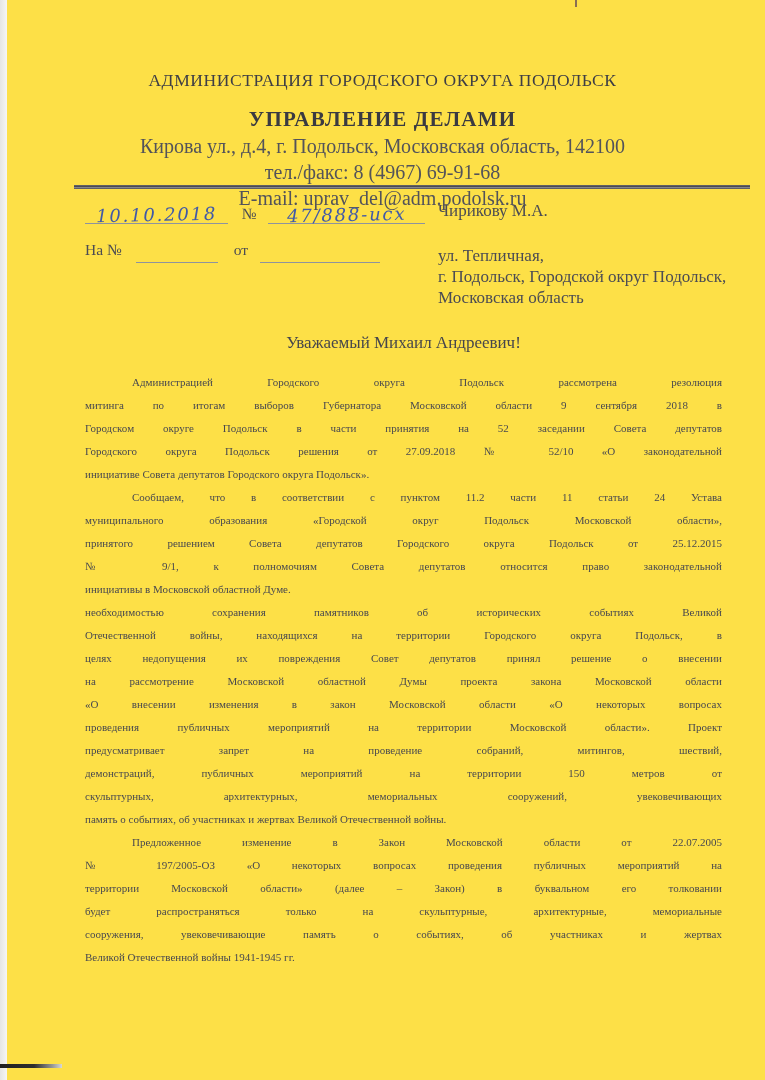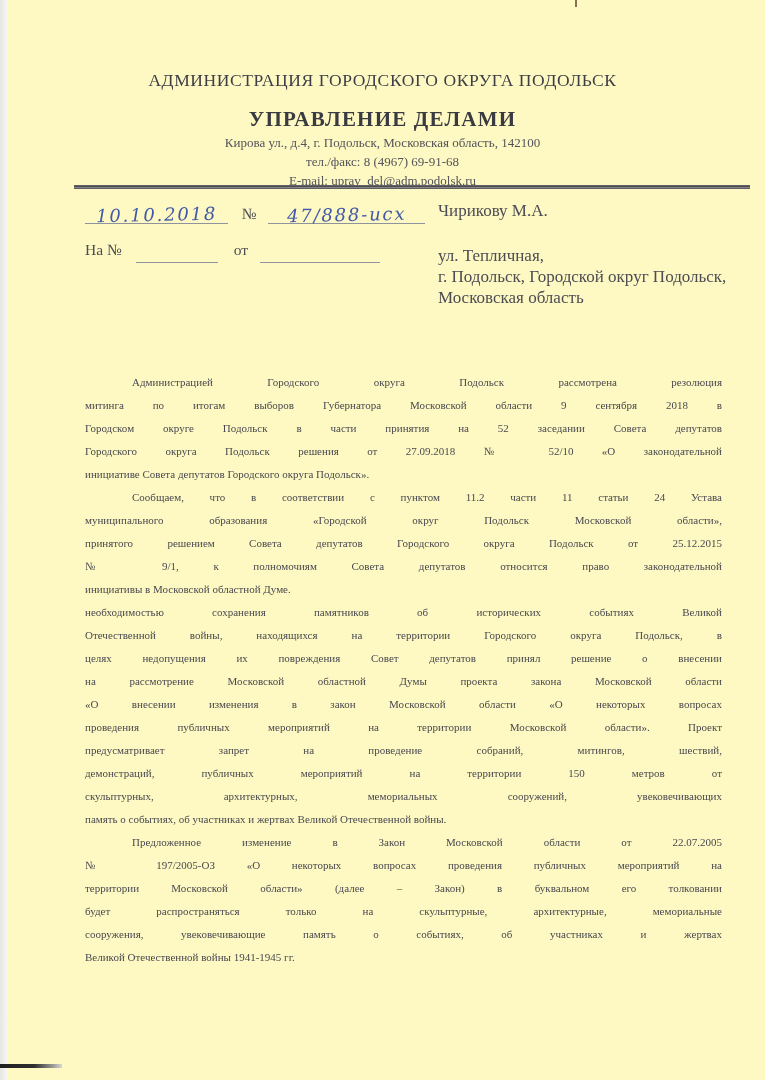--- a/index.html
+++ b/index.html
@@ -1,20 +1,20 @@
 <!DOCTYPE html>
 <html lang="ru"><head>
 <meta charset="utf-8">
 <style>
   html,body { margin:0; padding:0; background:#f2f2f0; }
   .page {
     position: relative;
     width: 765px; height: 1080px;
     margin: 0 auto;
-    background: #fef9c3;
+    background: #fde047;
     font-family: "Liberation Serif", serif;
     color: #47474d;
     overflow: hidden;
   }
   
   .scan-strip-left {
     position:absolute; left:0; top:0; width:7px; height:1080px;
     background: linear-gradient(90deg,#e6e6e2,#f6f6f3);
   }
   .scan-tick-top {
@@ -22,21 +22,21 @@
     background:#8a6f52;
   }
   .scan-line-bottom {
     position:absolute; left:0; top:1064px; width:62px; height:4px;
     background: linear-gradient(90deg,#1f1f1f 0%,#2e2e2e 55%,#9a9a96 85%,#d8d8d4 100%);
   }
   
   .letterhead { position:absolute; left:0; top:70px; width:100%; text-align:center; }
   .org  { font-size:17.5px; letter-spacing:0.6px; color:#3e3e45; white-space:nowrap; }
   .dept { font-size:21px; font-weight:bold; letter-spacing:1.2px; color:#3a3a41; margin-top:16px; }
-  .addr { font-size:13px; color:#53535a; margin-top:3px; }
+  .addr { font-size:20px; color:#53535a; margin-top:3px; }
   .addr:first-of-type { margin-top:9px; }
   .rule {
     position:absolute; left:74px; top:185px; width:676px; height:4px;
     background: linear-gradient(180deg,#6b6b70 0%,#45454a 45%,#8a8a8e 60%,#4c4c51 100%);
   }
   
   .ref-block { position:absolute; left:85px; top:196px; width:340px; font-size:15.5px; color:#4c4c53; }
   .ref-row1 { display:flex; align-items:flex-end; height:28px; }
   .uline { display:inline-block; border-bottom:1.5px solid #8e939e; }
   .hand-date { width:144px; text-align:center; }
@@ -101,20 +101,21 @@
     </div>
   </div>
 
   <div class="recipient">
     <div class="r-name">Чирикову М.А.</div>
     <div class="r-addr">ул. Тепличная,</div>
     <div class="r-addr">г. Подольск, Городской округ Подольск,</div>
     <div class="r-addr">Московская область</div>
   </div>
 
+  <div class="salutation">Уважаемый Михаил Андреевич!</div>
 
   <main class="body">
     <div class="para">
         <div class="ln first">Администрацией Городского округа Подольск рассмотрена резолюция</div>
         <div class="ln">митинга по итогам выборов Губернатора Московской области 9 сентября 2018 в</div>
         <div class="ln">Городском округе Подольск в части принятия на 52 заседании Совета депутатов</div>
         <div class="ln">Городского округа Подольск решения от 27.09.2018 № 52/10 «О законодательной</div>
         <div class="ln last">инициативе Совета депутатов Городского округа Подольск».</div>
       </div>
     <div class="para">

